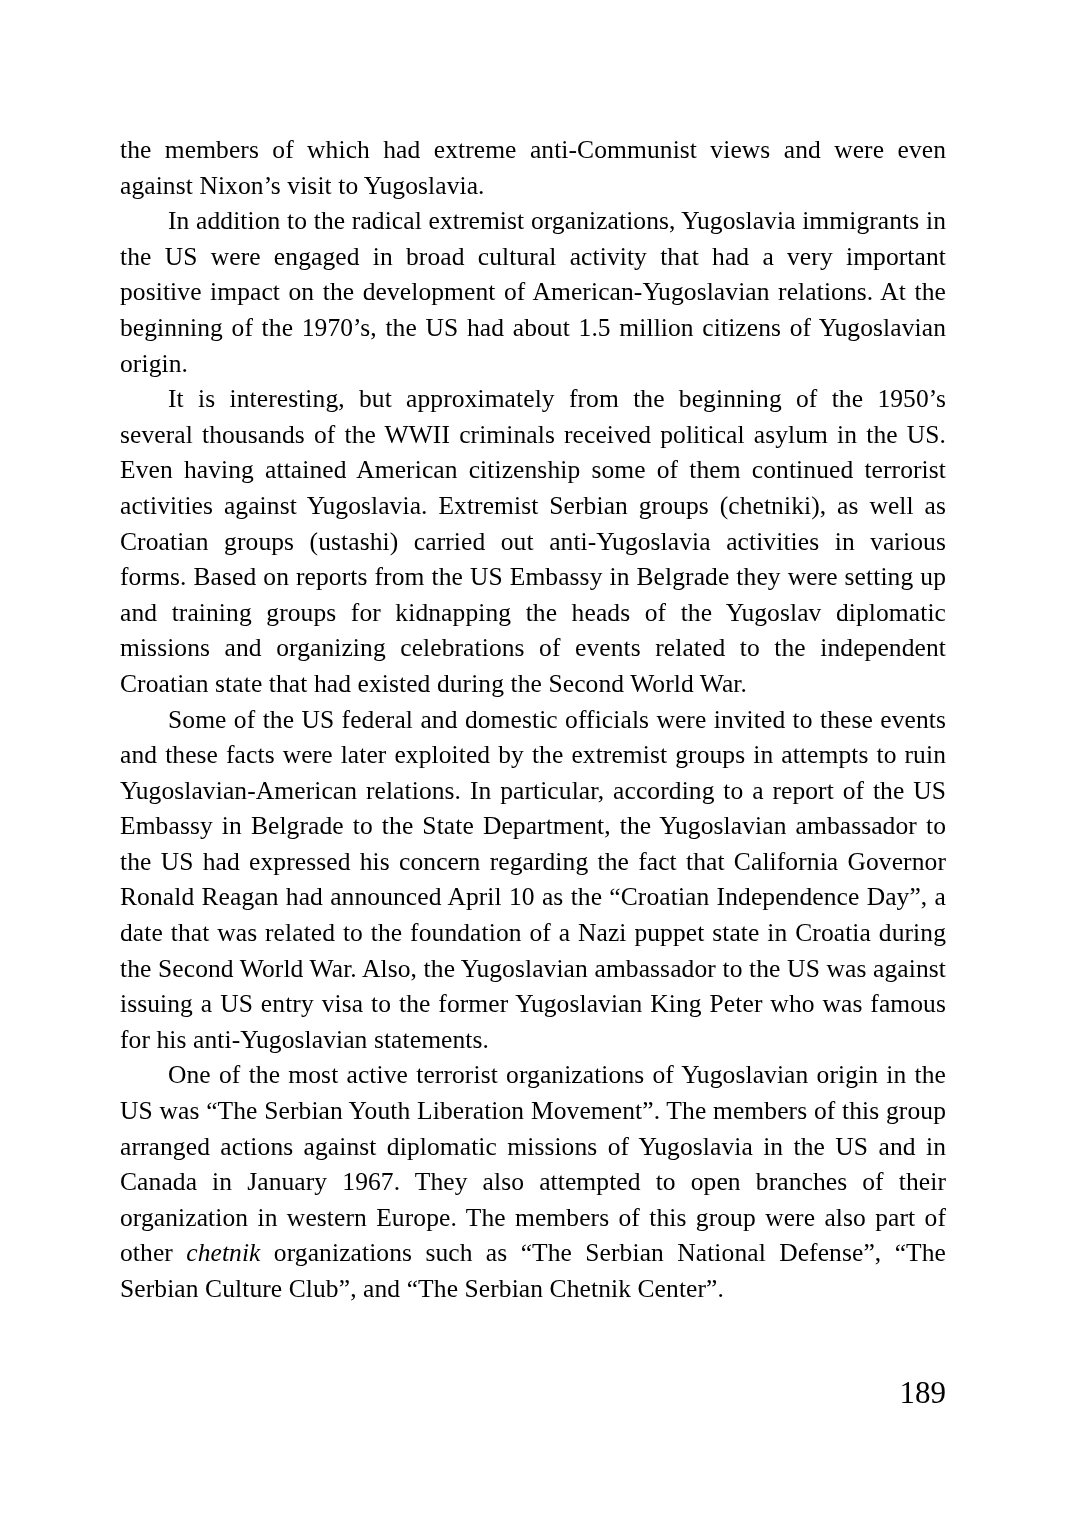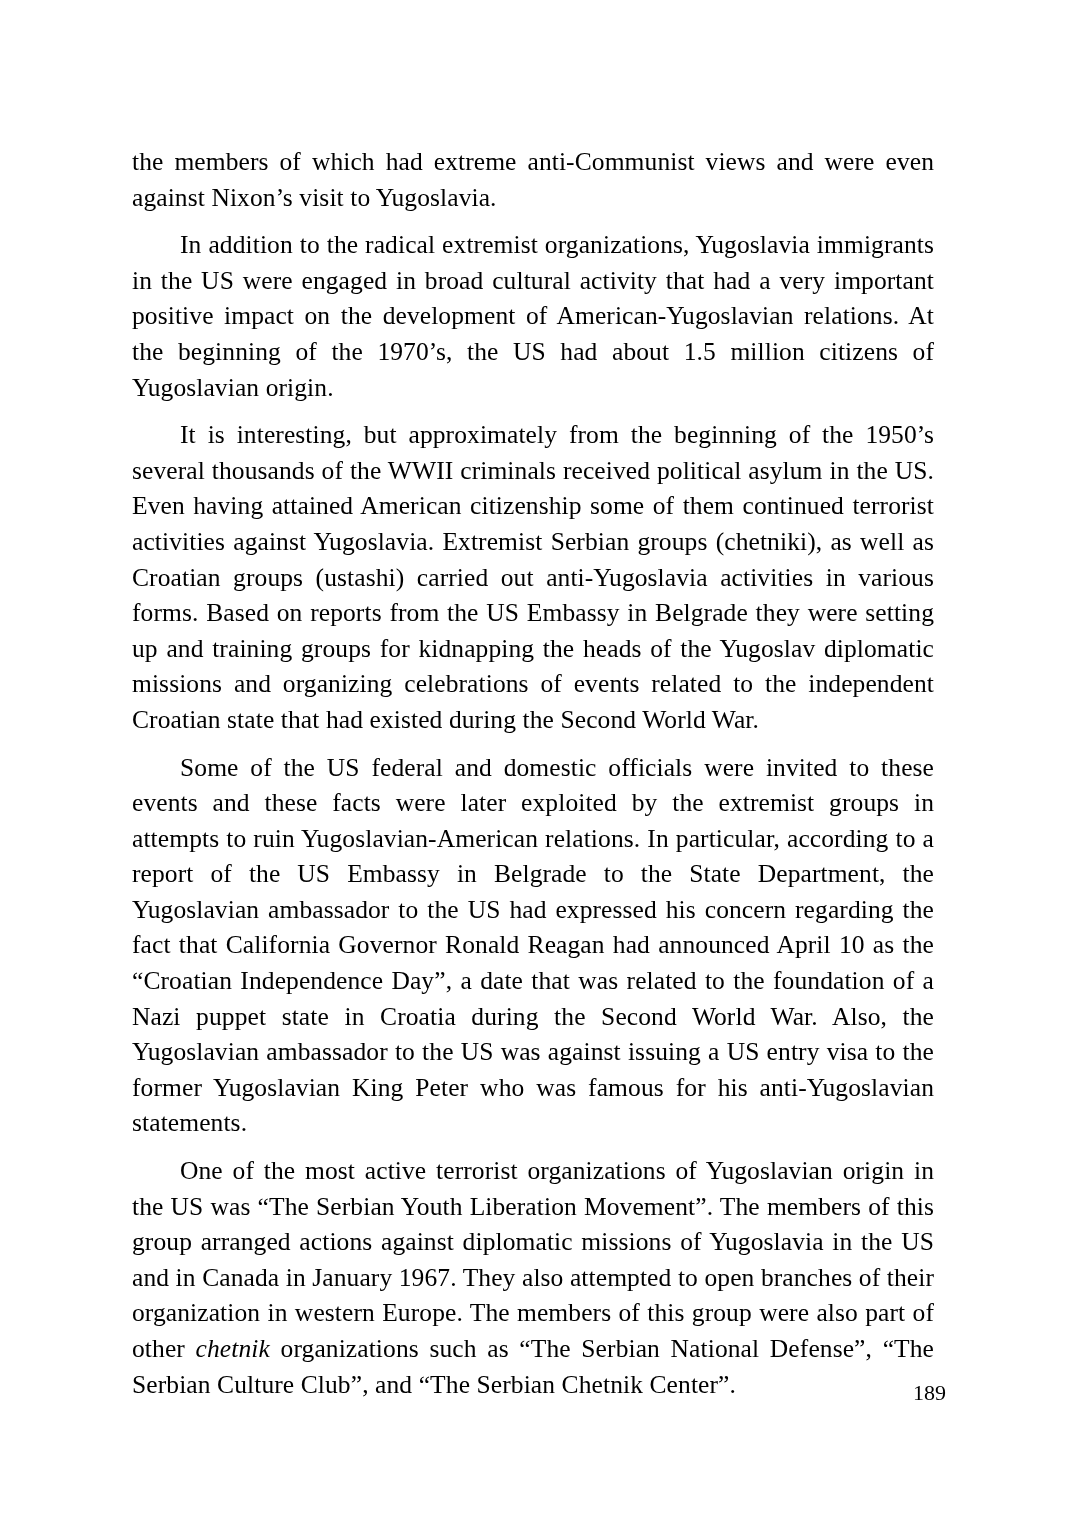--- a/index.html
+++ b/index.html
@@ -23,38 +23,38 @@
     height: 1530px;
     background: #ffffff;
   }
   .text-column {
     position: absolute;
     left: 120px;
     top: 132px;
     width: 826px;
   }
   p.para {
-    margin: 12px;
+    margin: 0;
     font-size: 25.5px;
     line-height: 35.6px;
     text-align: justify;
     text-justify: inter-word;
     hyphens: none;
     letter-spacing: 0.1px;
   }
   p.para.indent {
     text-indent: 48px;
   }
   .page-number {
     position: absolute;
     left: 0;
     top: 1378px;
     width: 946px;
     text-align: right;
-    font-size: 22px;
+    font-size: 31px;
     line-height: 30px;
     font-family: "Liberation Serif", serif;
   }
   em {
   }
 </style>
 </head>
 <body>
 
 <div class="page">

